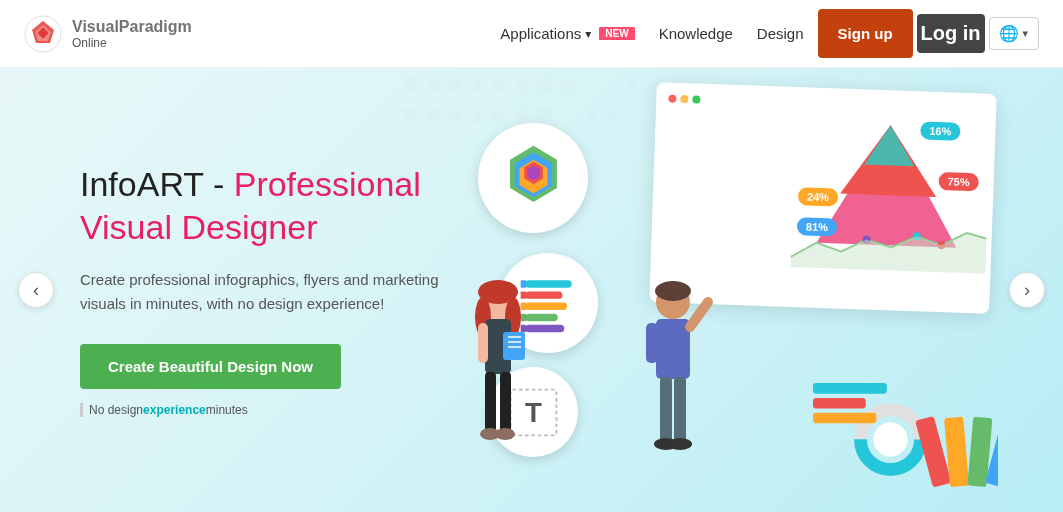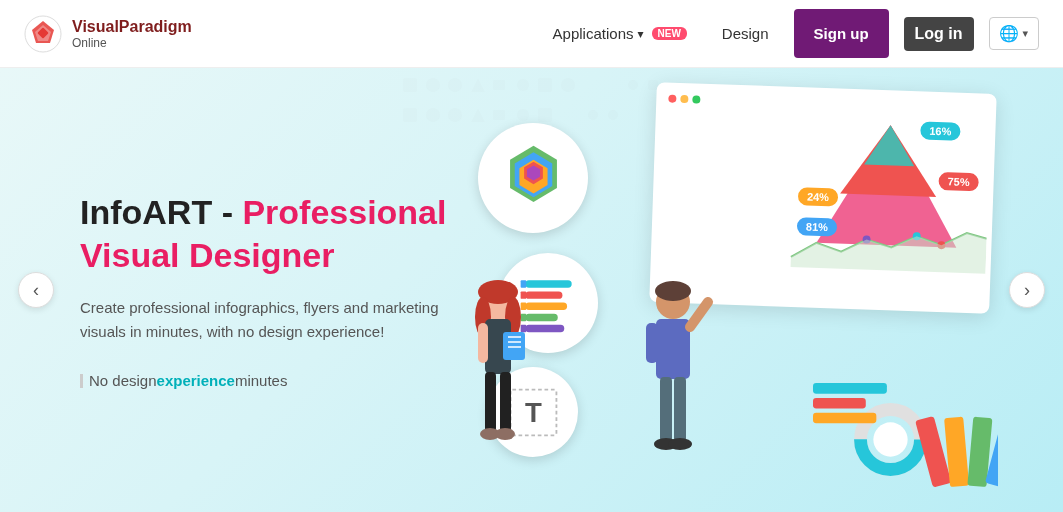--- a/index.html
+++ b/index.html
@@ -27,67 +27,67 @@
       height: 38px;
     }
     .logo-text {
       display: flex;
       flex-direction: column;
       line-height: 1.2;
     }
     .logo-main {
       font-size: 16px;
       font-weight: 700;
-      color: #7f1d1d;
+      color: #737373;
     }
     .logo-sub {
       font-size: 12px;
       color: #555;
     }
     .nav-area {
       display: flex;
       align-items: center;
-      gap: 15px;
+      gap: 4px;
     }
     .nav-link {
       font-size: 15px;
       color: #333;
       text-decoration: none;
       padding: 6px 10px;
       cursor: pointer;
       display: flex;
       align-items: center;
       gap: 4px;
     }
     .new-badge {
       background: #ff4b6e;
       color: #fff;
       font-size: 10px;
       font-weight: 700;
-      border-radius: 6px;
+      border-radius: 1px;
       padding: 1px 6px;
       margin-left: 4px;
     }
     .btn-signup {
-      background: #701a75;
+      background: #c2410c;
       color: #fff;
       border: none;
       border-radius: 4px;
       padding: 16px 20px;
       font-size: 15px;
       font-weight: 600;
       cursor: pointer;
     }
     .btn-login {
       background: #444;
       color: #fff;
       border: none;
       border-radius: 4px;
-      padding: 8px 11px;
-      font-size: 16px;
+      padding: 8px 4px;
+      font-size: 20px;
       font-weight: 600;
       cursor: pointer;
     }
     .globe-btn {
       background: none;
       border: 1px solid #ccc;
       border-radius: 4px;
       padding: 6px 10px;
       cursor: pointer;
       font-size: 16px;
@@ -110,21 +110,21 @@
     .hero-content {
       position: absolute;
       left: 80px;
       top: 50%;
       transform: translateY(-50%);
       max-width: 380px;
       z-index: 5;
     }
     .hero-title {
       font-size: 34px;
-      font-weight: 700;
+      font-weight: 400;
       color: #222;
       line-height: 1.25;
       margin-bottom: 16px;
     }
     .hero-title-highlight {
       color: #e91e63;
     }
     .hero-description {
       font-size: 15px;
       color: #555;
@@ -265,20 +265,23 @@
       <span class="logo-main">VisualParadigm</span>
       <span class="logo-sub">Online</span>
     </div>
   </div>
 
   <nav class="nav-area">
     <a class="nav-link">
       <span>Applications</span>
       <span style="font-size:12px">▾</span>
       <span class="new-badge">NEW</span>
+    </a>
+    <a class="nav-link">
+      <span>Knowledge</span>
     </a>
     <a class="nav-link">
       <span>Design</span>
     </a>
     <button class="btn-signup">Sign up</button>
     <button class="btn-login">Log in</button>
     <button class="globe-btn">
       <span>🌐</span>
       <span style="font-size:11px">▾</span>
     </button>
@@ -289,21 +292,22 @@
 
   <div class="nav-arrow nav-arrow-left">
     <span>‹</span>
   </div>
 
   <div class="hero-content">
     <div class="hero-title">
       <span>InfoART - </span><span class="hero-title-highlight">Professional Visual Designer</span>
     </div>
     <p class="hero-description">Create professional infographics, flyers and marketing visuals in minutes, with no design experience!</p>
-    <div style="font-size:15px;color:#555;display:flex;align-items:center;">
+    <button class="btn-cta">Create Beautiful Design Now</button>
+    <div style="font-size:12px;color:#555;display:flex;align-items:center;">
       <span class="no-exp-bar"></span>
       <span>No design </span>
         <span class="no-exp-link">experience</span>
         <span> minutes</span>
     </div>
   </div>
 
   <div class="hero-illustration">
 
     <svg class="bg-icons" viewBox="0 0 620 444">

